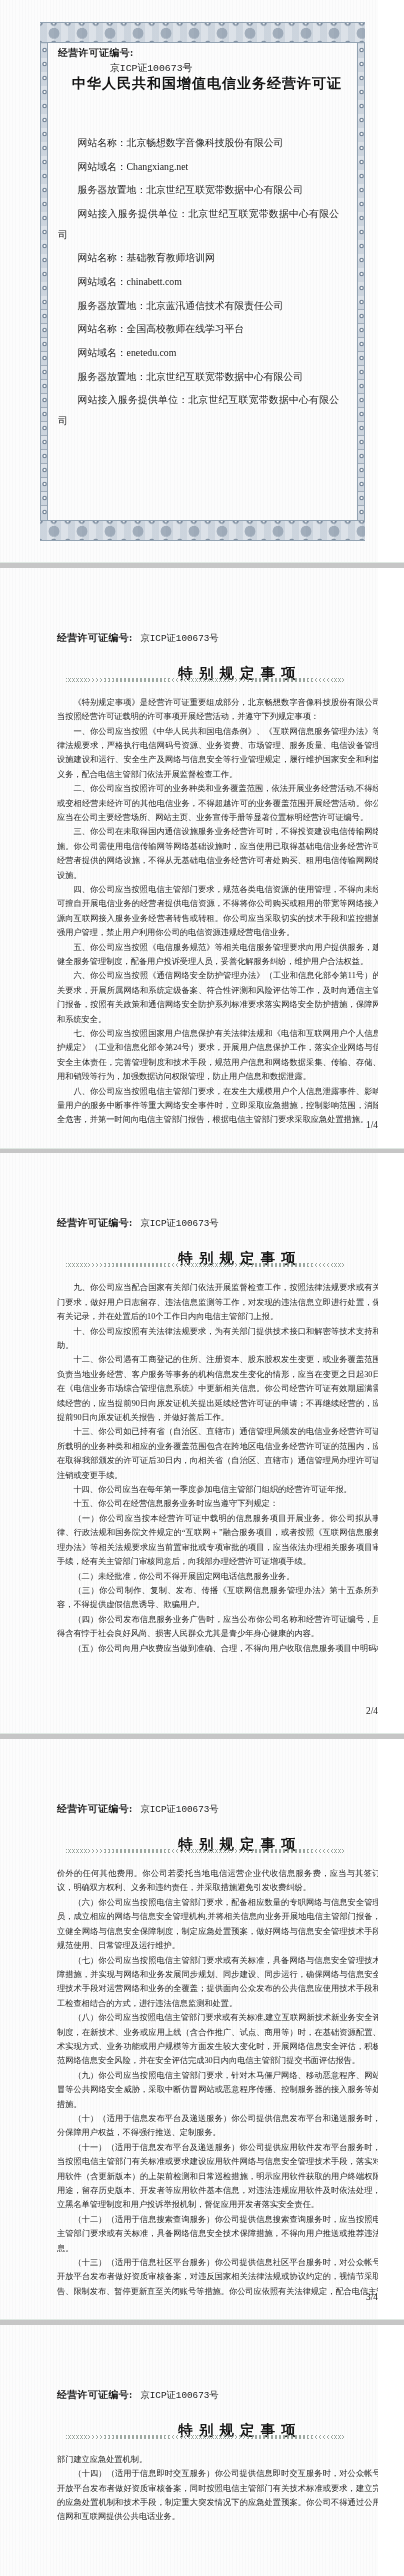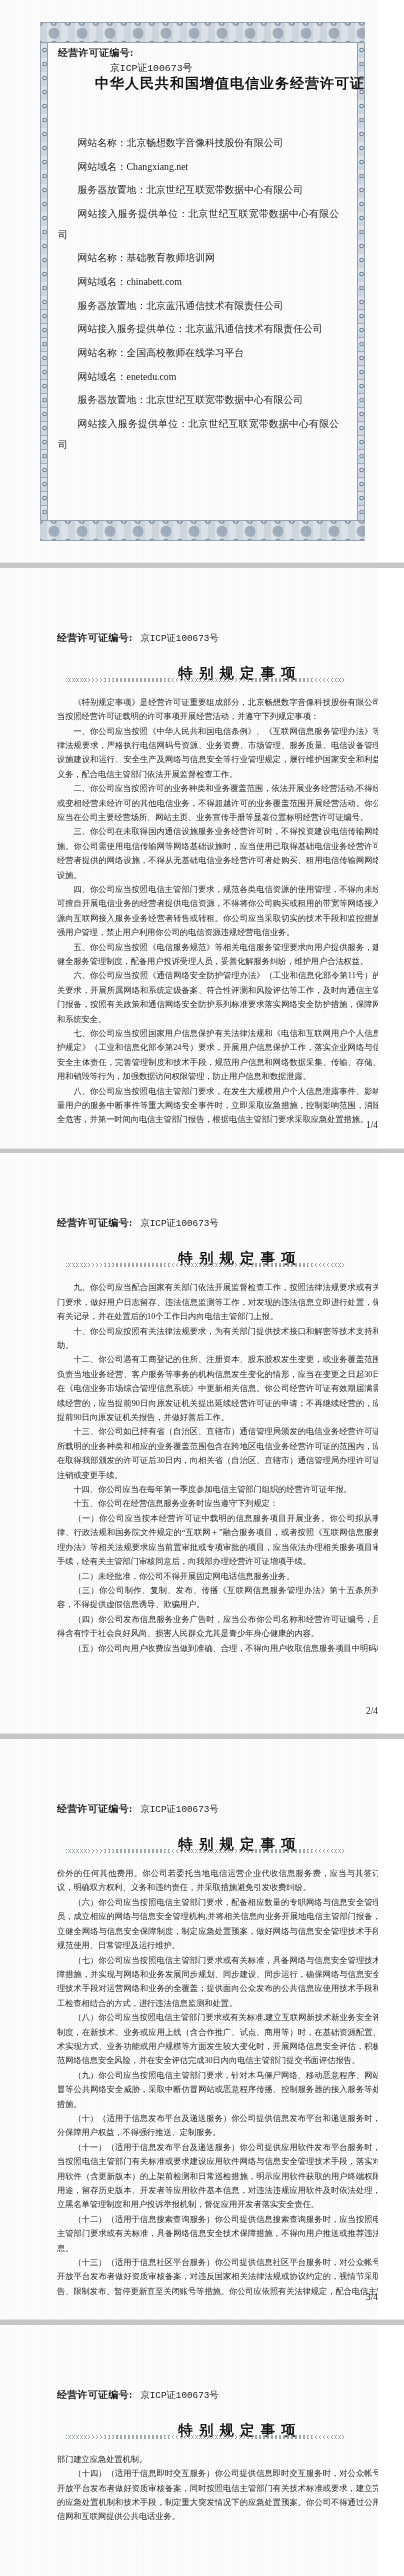--- a/index.html
+++ b/index.html
@@ -37,22 +37,22 @@
     background-size:7.2px 14px,7.2px 14px,auto;
     border-left:1px solid #93a3b2;border-right:1px solid #93a3b2;box-sizing:border-box;
   }
   .orn.left{top:20.6px;bottom:20.6px;left:0;width:7.7px;}
   .orn.right{top:20.6px;bottom:20.6px;right:0;width:7.7px;}
 
   
   .lic-label{position:absolute;top:47px;left:58px;font-size:9.8px;font-weight:bold;letter-spacing:0.5px;color:#1d1d1d;}
   .lic-no{position:absolute;top:62px;left:110px;font-size:9.8px;color:#1d1d1d;
           font-family:"Liberation Mono","DejaVu Sans Mono",monospace;}
-  .cert-title{position:absolute;top:75px;left:40px;width:325px;margin:0;text-align:right;
-              font-size:14px;font-weight:bold;letter-spacing:1px;color:#141414;}
+  .cert-title{position:absolute;top:75px;left:40px;width:325px;margin:0;text-align:left;
+              font-size:14px;font-weight:bold;letter-spacing:1px;color:#141414;padding-left:32px;}
   .cert-subtitle{position:absolute;top:99px;left:40px;width:325px;margin:0;text-align:center;
               font-size:13.4px;font-weight:bold;letter-spacing:3.1px;color:#141414;}
   .cert-body{position:absolute;top:133px;left:58px;width:281px;font-size:9.8px;color:#1c1c1c;}
   .cert-intro{margin:0 0 12.4px 0;line-height:20.6px;text-indent:2em;text-align:justify;}
   .cert-entry{margin:0 0 3.1px 0;line-height:20.6px;text-indent:2em;text-align:justify;}
 
   
   .prov-header{position:absolute;top:64px;left:57px;font-size:9.8px;white-space:nowrap;}
   .prov-header .lbl{font-weight:bold;letter-spacing:0.5px;color:#1d1d1d;}
   .prov-header .no{margin-left:5.2px;font-size:9.3px;color:#1d1d1d;
@@ -86,21 +86,20 @@
     <div class="lic-no">京ICP证100673号</div>
     <h1 class="cert-title">中华人民共和国增值电信业务经营许可证</h1>
     <div class="cert-body">
       <p class="cert-entry">网站名称：北京畅想数字音像科技股份有限公司</p>
       <p class="cert-entry">网站域名：Changxiang.net</p>
       <p class="cert-entry">服务器放置地：北京世纪互联宽带数据中心有限公司</p>
       <p class="cert-entry">网站接入服务提供单位：北京世纪互联宽带数据中心有限公司</p>
       <p class="cert-entry">网站名称：基础教育教师培训网</p>
       <p class="cert-entry">网站域名：chinabett.com</p>
       <p class="cert-entry">服务器放置地：北京蓝汛通信技术有限责任公司</p>
-      <p class="cert-entry">网站接入服务提供单位：北京蓝汛通信技术有限责任公司</p>
       <p class="cert-entry">网站名称：全国高校教师在线学习平台</p>
       <p class="cert-entry">网站域名：enetedu.com</p>
       <p class="cert-entry">服务器放置地：北京世纪互联宽带数据中心有限公司</p>
       <p class="cert-entry">网站接入服务提供单位：北京世纪互联宽带数据中心有限公司</p>
     </div>
   </section>
 
   <div class="page-sep"></div>
 
   <section class="page page-prov">

